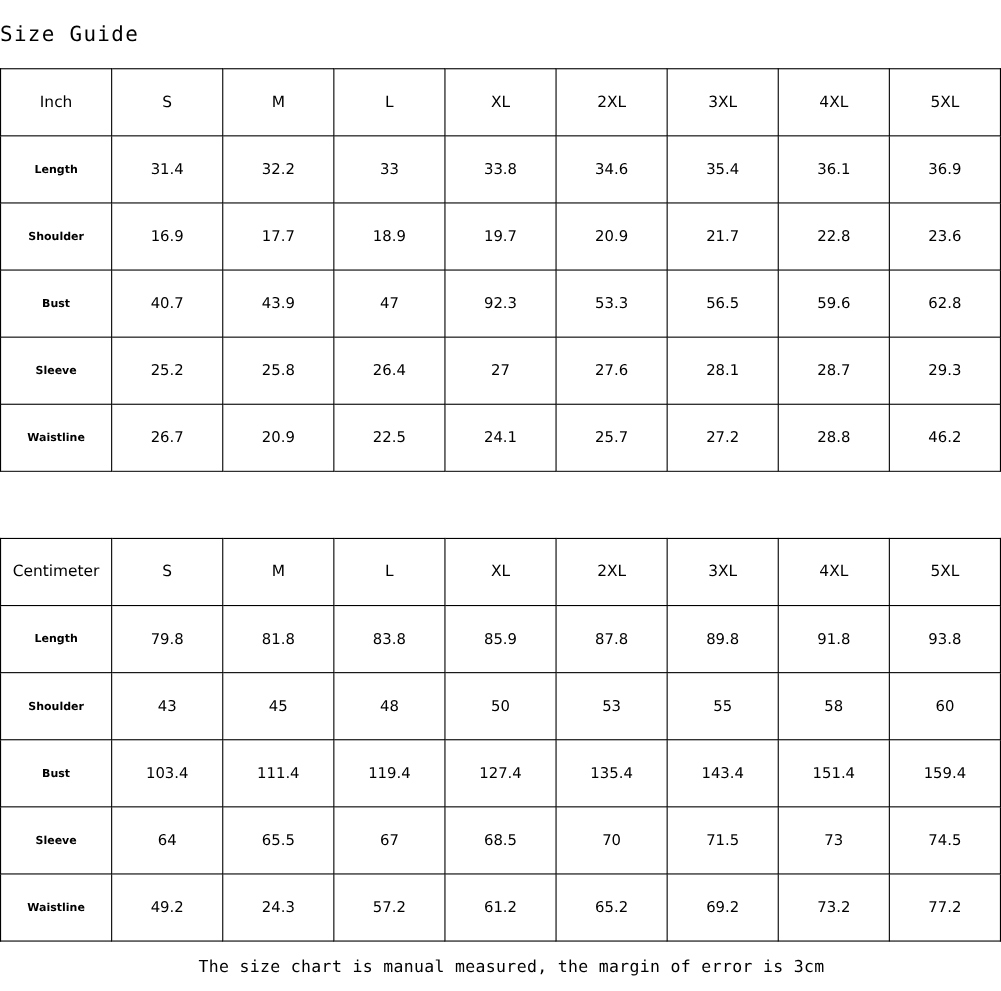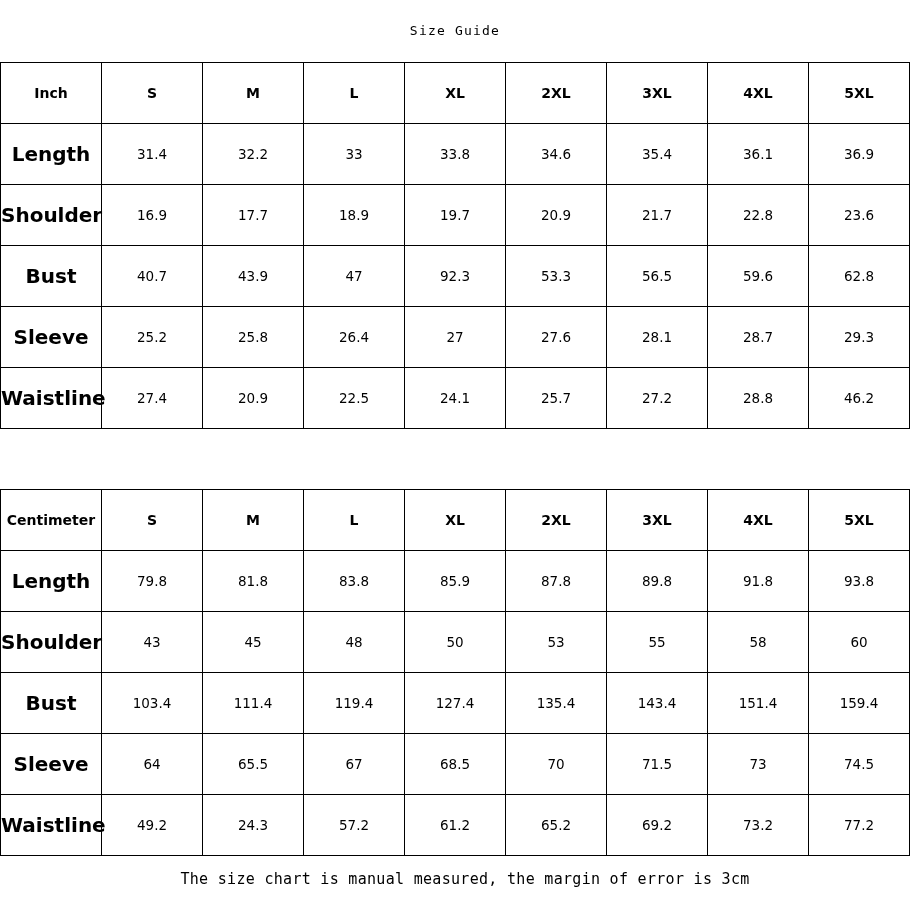--- a/index.html
+++ b/index.html
@@ -16,23 +16,23 @@
   }
   .page {
     width: 910px;
     height: 901px;
     position: relative;
     box-sizing: border-box;
     display: flex;
     flex-direction: column;
   }
   .title {
-    text-align: center;
+    text-align: left;
     font-family: "DejaVu Sans Mono", monospace;
-    font-size: 13px;
+    font-size: 19px;
     letter-spacing: 1.2px;
     color: #000;
     height: 62px;
     line-height: 62px;
     flex: 0 0 62px;
   }
   table.size-table {
     width: 910px;
     border-collapse: collapse;
     table-layout: fixed;
@@ -41,26 +41,26 @@
     border: 1px solid #000;
     height: 60px;
     text-align: center;
     vertical-align: middle;
     font-family: "DejaVu Sans", sans-serif;
     font-size: 13.5px;
     color: #000;
     padding: 0;
   }
   table.size-table td.hdr {
-    font-weight: bold;
+    font-weight: normal;
     font-size: 14px;
   }
   table.size-table td.rowlabel {
     font-weight: bold;
-    font-size: 20px;
+    font-size: 10px;
   }
   
   table.size-table col.c0 { width: 101px; }
   table.size-table col.cx { width: 101px; }
   .gap {
     height: 60px;
     width: 910px;
     background: #fff;
   }
   .footnote {
@@ -146,21 +146,21 @@
         <td>25.8</td>
         <td>26.4</td>
         <td>27</td>
         <td>27.6</td>
         <td>28.1</td>
         <td>28.7</td>
         <td>29.3</td>
       </tr>
       <tr>
         <td class="rowlabel">Waistline</td>
-        <td>27.4</td>
+        <td>26.7</td>
         <td>20.9</td>
         <td>22.5</td>
         <td>24.1</td>
         <td>25.7</td>
         <td>27.2</td>
         <td>28.8</td>
         <td>46.2</td>
       </tr>
     </tbody>
   </table>

